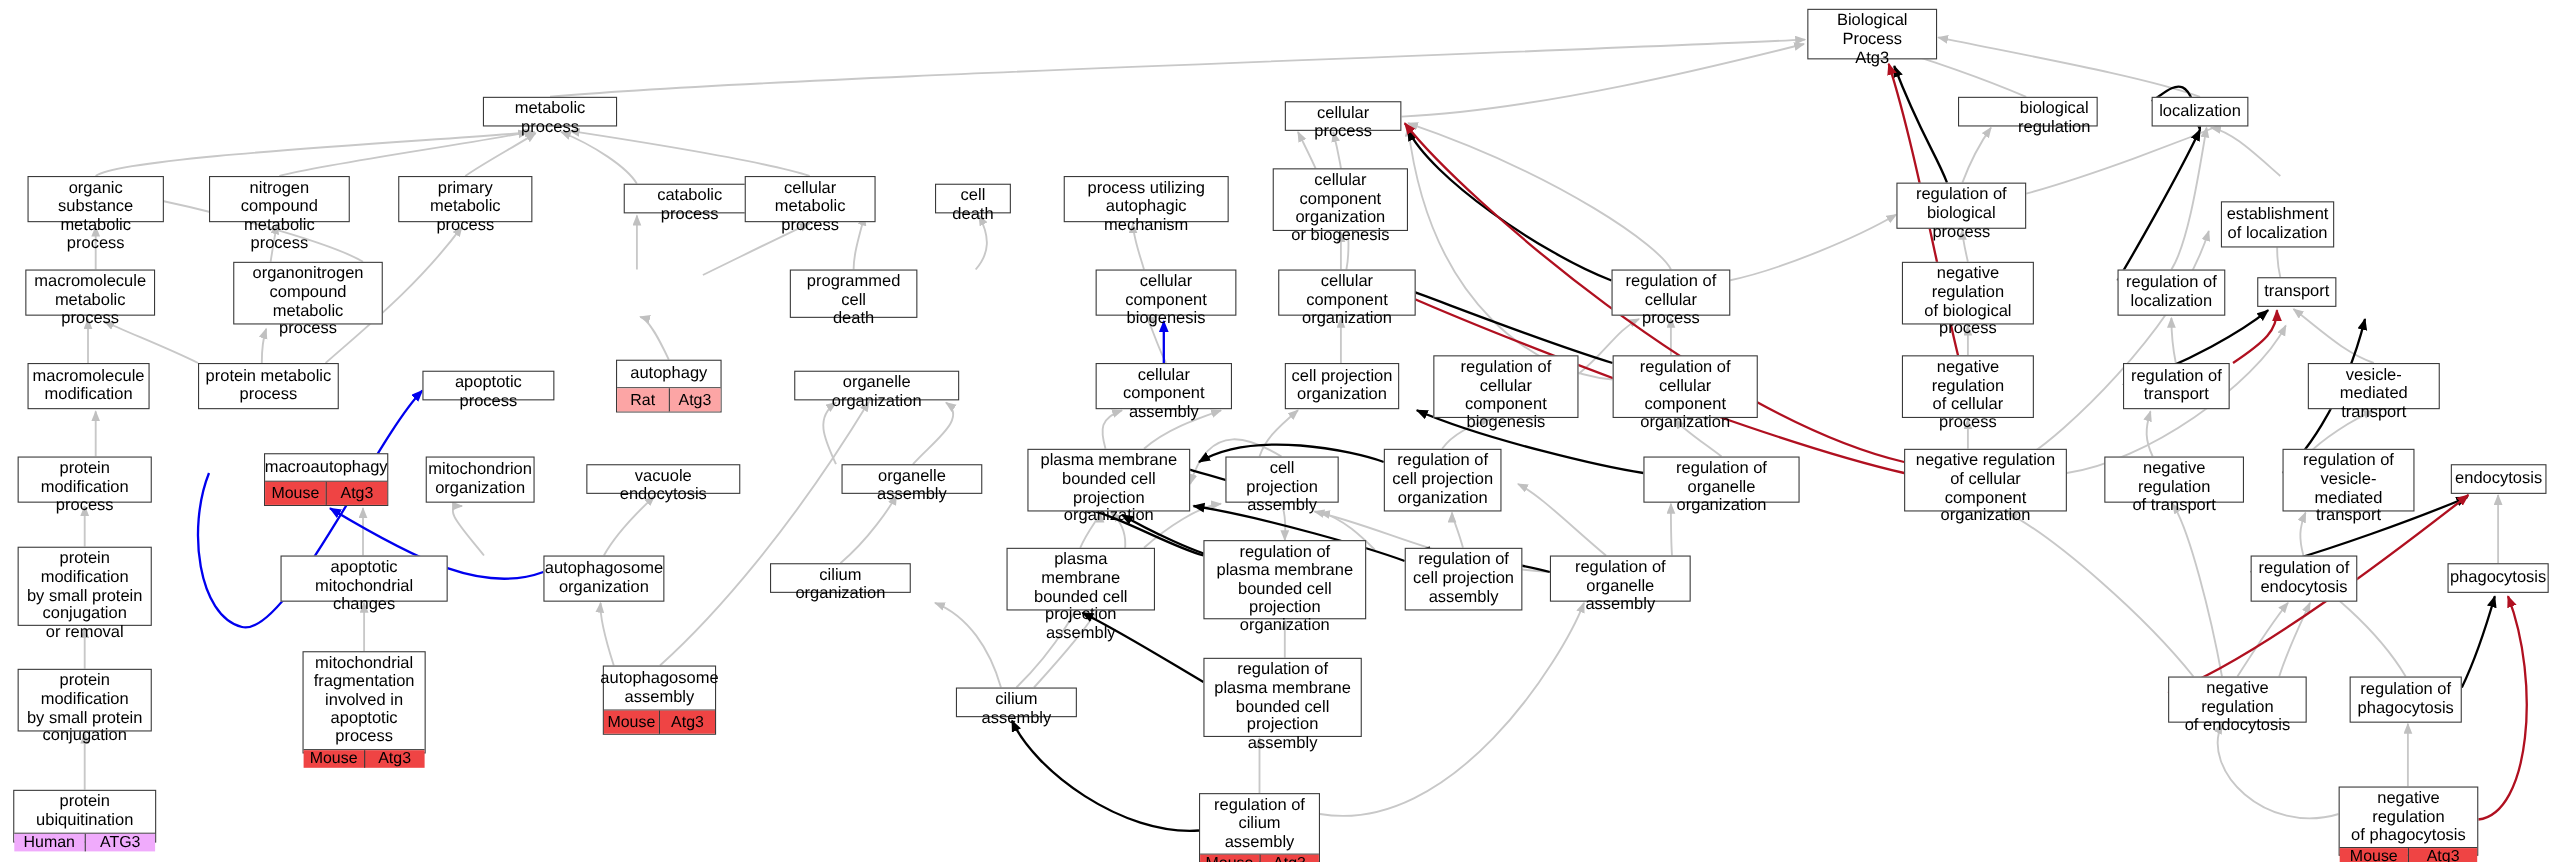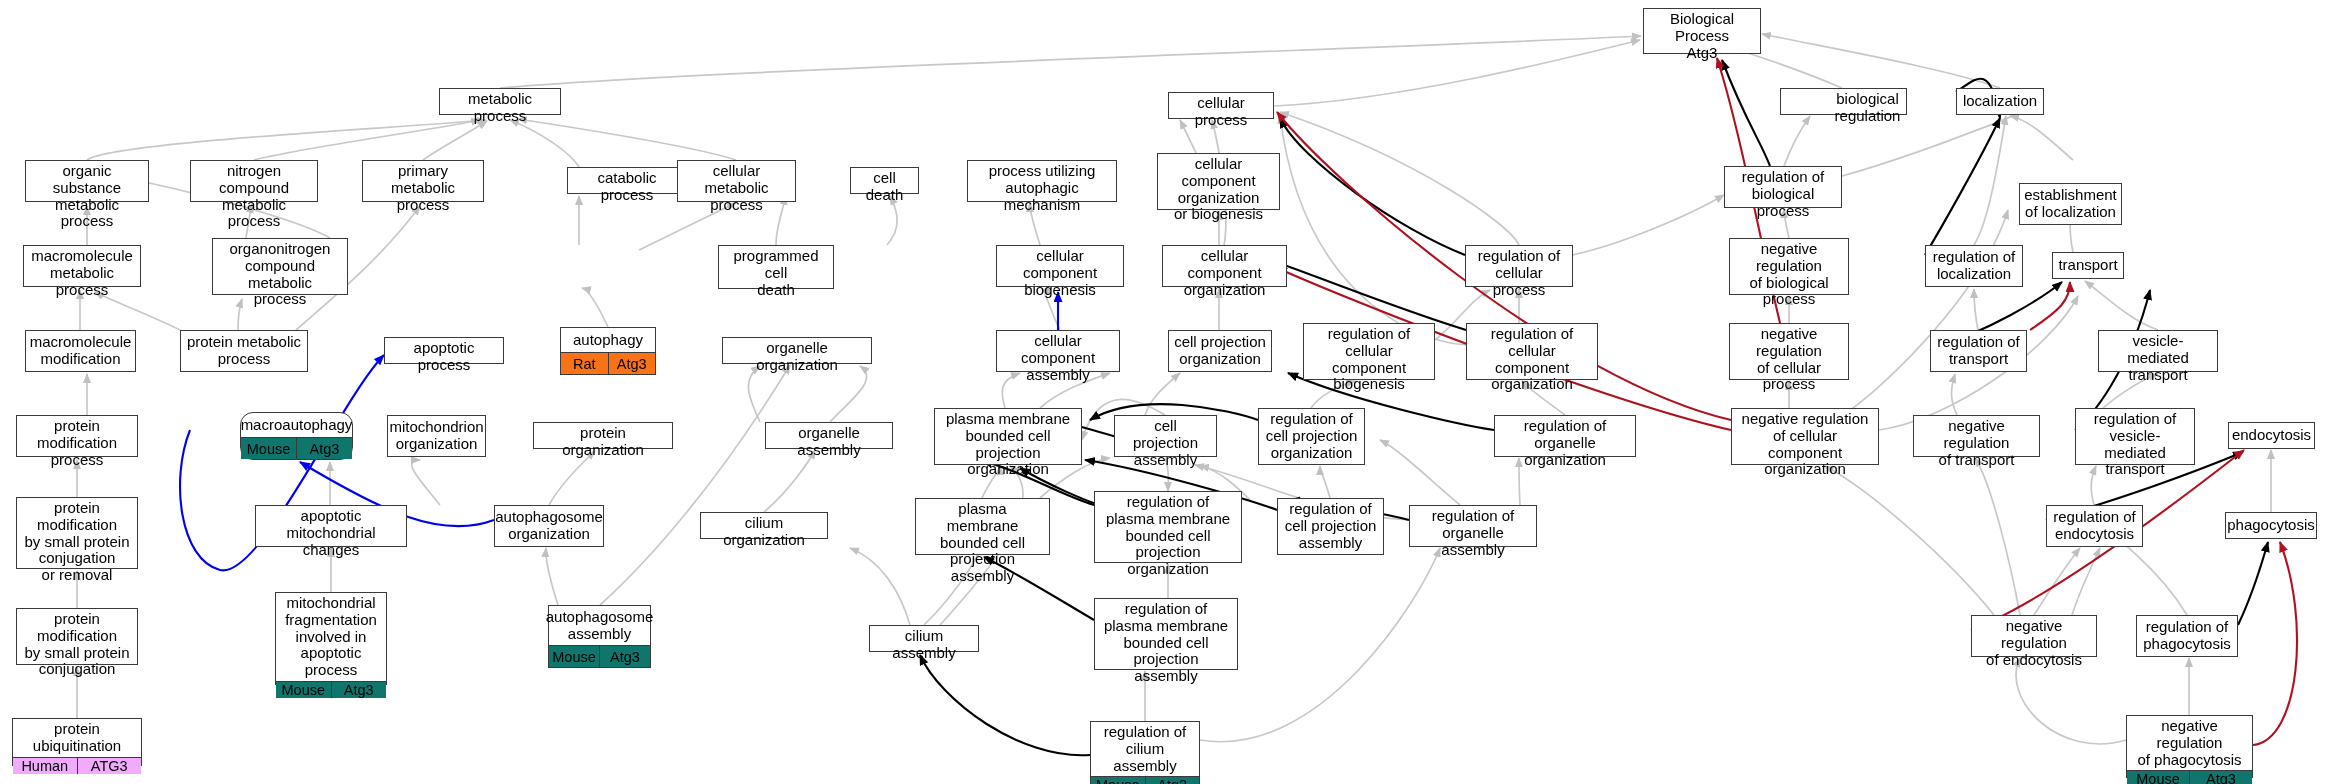--- a/index.html
+++ b/index.html
@@ -6,22 +6,22 @@
   body{font-family:"Liberation Sans",sans-serif;}
   #canvas{position:relative;width:2325px;height:784px;background:#fff;overflow:hidden;}
   svg#edges{position:absolute;left:0;top:0;width:2325px;height:784px;pointer-events:none;}
   .node{position:absolute;box-sizing:border-box;border:1.6px solid #3a3a3a;background:#ffffff;
         display:flex;flex-direction:column;align-items:stretch;}
   .node .lbl{flex:1;display:flex;align-items:center;justify-content:center;text-align:center;
              padding:2px 5px;line-height:1.12;color:#000;font-size:15px;white-space:pre-line;}
   .ann{display:flex;border-top:1.6px solid #3a3a3a;height:21px;}
   .ann .cell{flex:1;display:flex;align-items:center;justify-content:center;font-size:14.5px;color:#000;}
   .ann .cell + .cell{border-left:1.6px solid #3a3a3a;}
-  .ann.blue .cell{background:#0f766e;}
-  .ann.gold .cell{background:#f97316;}
+  .ann.blue .cell{background:#ef4444;}
+  .ann.gold .cell{background:#fca5a5;}
   .ann.red  .cell{background:#f0abfc;}
 </style>
 </head>
 <body>
 
 <div id="canvas">
   <svg id="edges" viewBox="0 0 2325 784">
     <defs>
       <marker id="ag" markerWidth="11" markerHeight="11" refX="9" refY="4" orient="auto" markerUnits="userSpaceOnUse">
         <path d="M0,0 L10,4 L0,8 z" fill="#c0c0c0"></path>
@@ -303,33 +303,33 @@
 transport</div>
     </div>
     <div class="node" style="left: 2098px; top: 330px; width: 120px; height: 42px;">
       <div class="lbl">vesicle-mediated
 transport</div>
     </div>
     <div class="node" style="left: 16px; top: 415px; width: 122px; height: 42px;">
       <div class="lbl">protein modification
 process</div>
     </div>
-    <div class="node" style="left: 240px; top: 412px; width: 113px; height: 48px; border-radius: 13px;">
+    <div class="node" style="left: 240px; top: 412px; width: 113px; height: 48px;">
       <div class="lbl">macroautophagy</div>
       <div class="ann blue">
         <div class="cell">Mouse</div>
         <div class="cell">Atg3</div>
       </div>
     </div>
     <div class="node" style="left: 387px; top: 415px; width: 99px; height: 42px;">
       <div class="lbl">mitochondrion
 organization</div>
     </div>
     <div class="node" style="left: 533px; top: 422px; width: 140px; height: 27px;">
-      <div class="lbl">protein organization</div>
+      <div class="lbl">vacuole endocytosis</div>
     </div>
     <div class="node" style="left: 765px; top: 422px; width: 128px; height: 27px;">
       <div class="lbl">organelle assembly</div>
     </div>
     <div class="node" style="left: 934px; top: 408px; width: 148px; height: 57px;">
       <div class="lbl">plasma membrane
 bounded cell
 projection organization</div>
     </div>
     <div class="node" style="left: 1114px; top: 415px; width: 103px; height: 42px;">

